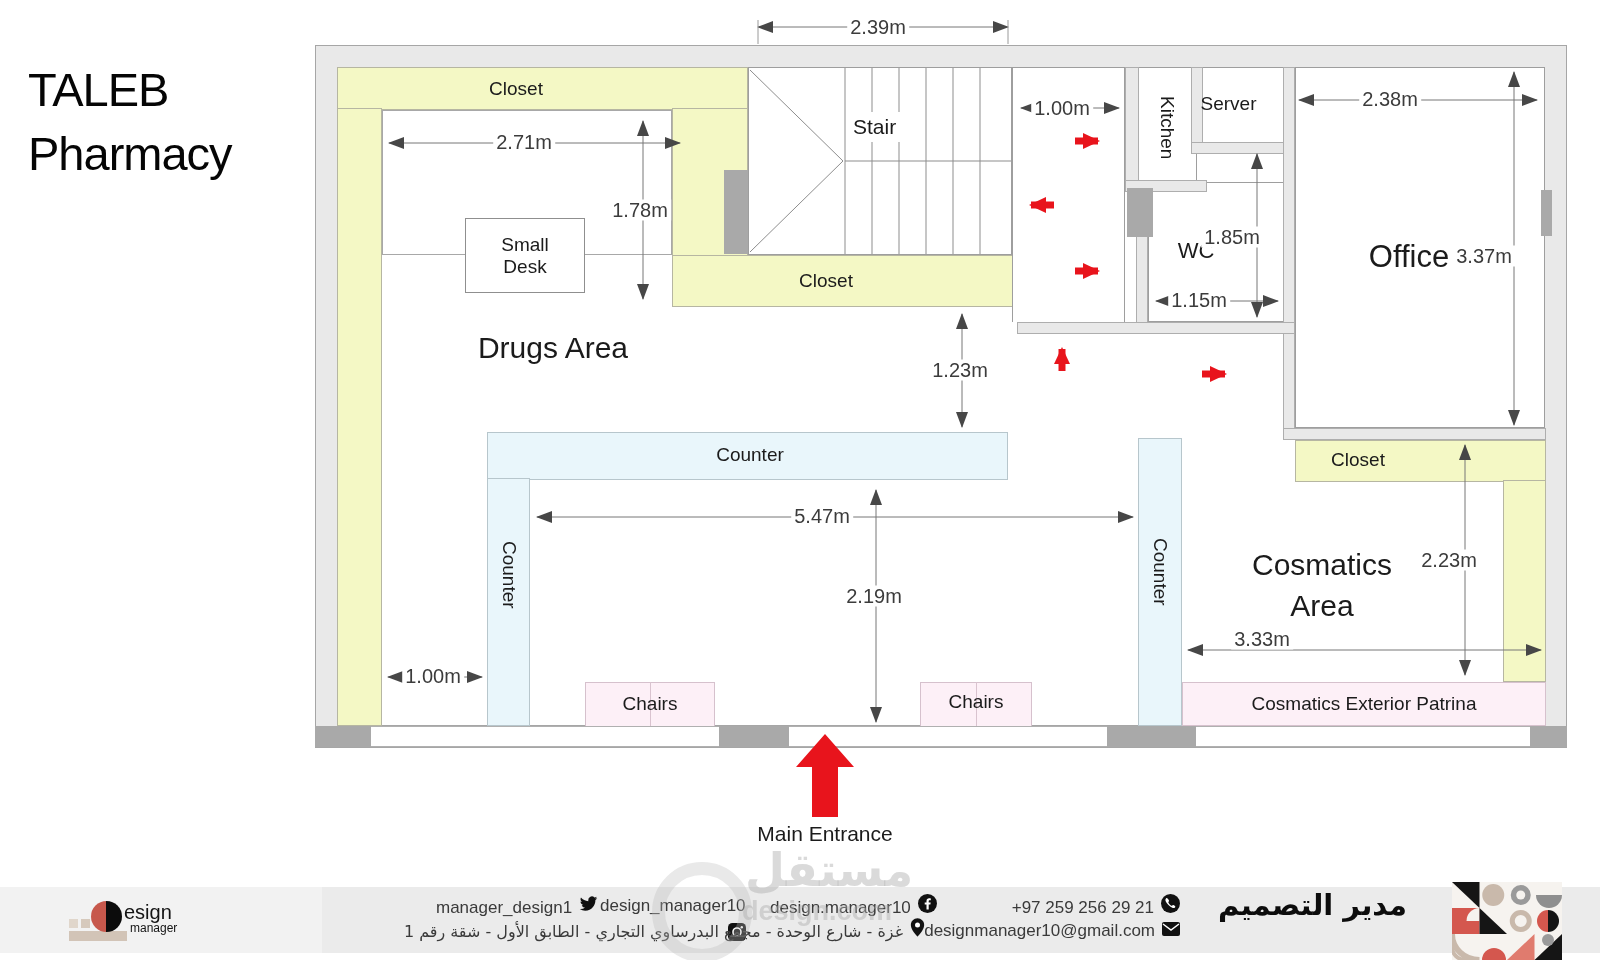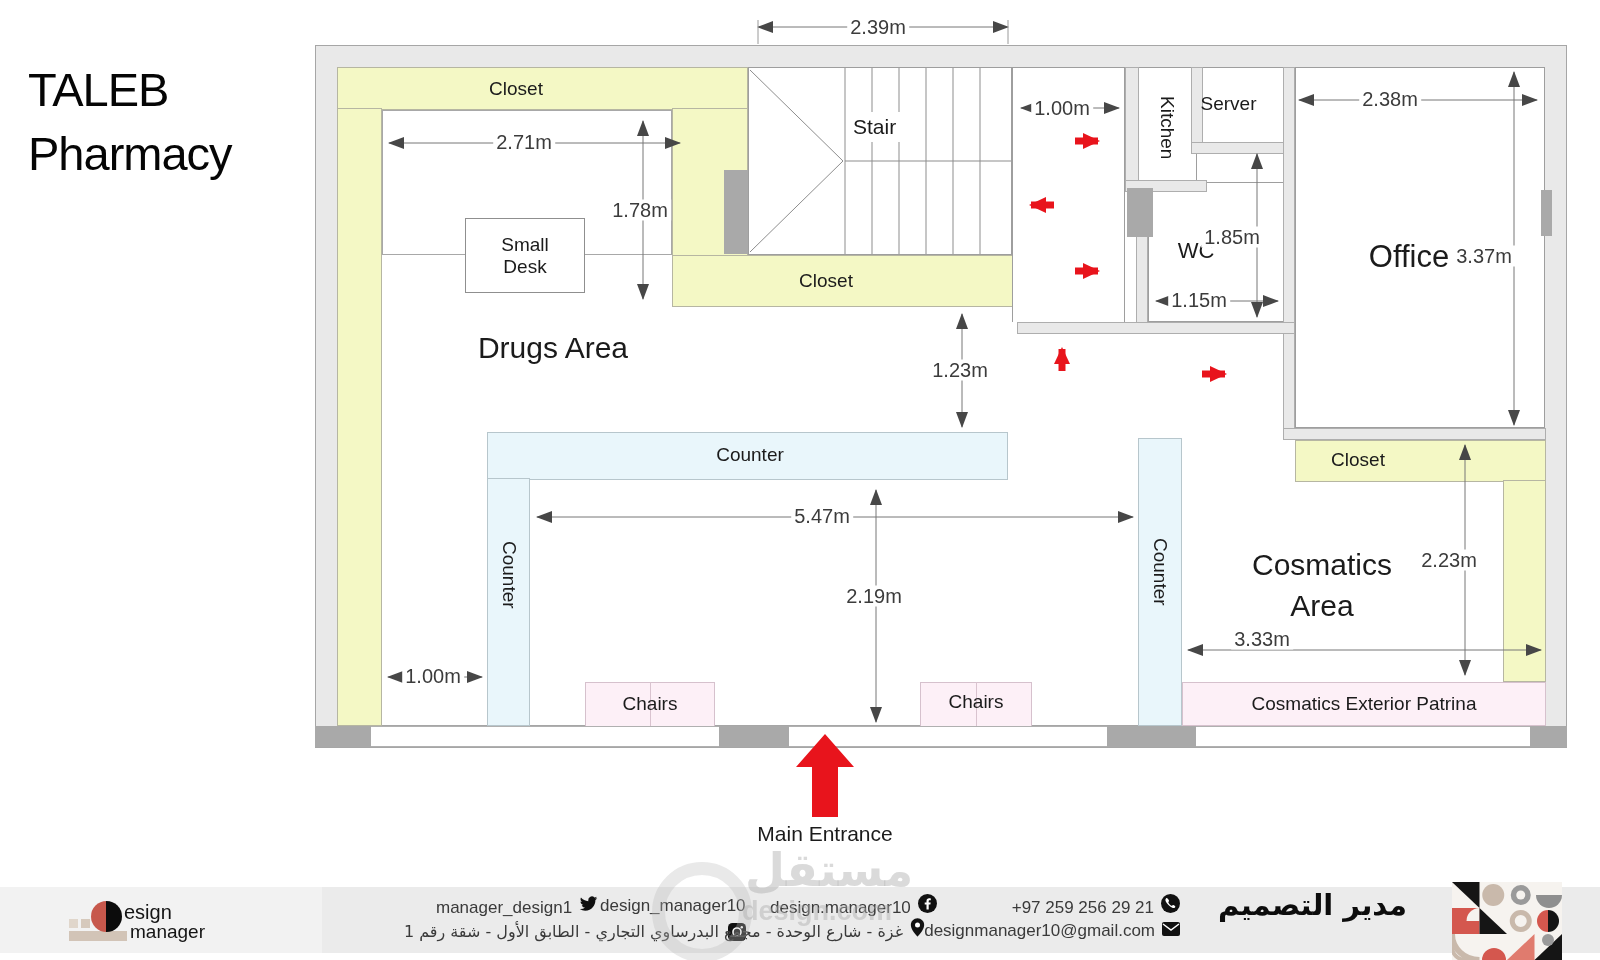--- a/index.html
+++ b/index.html
@@ -224,21 +224,21 @@
 
   <div class="abs" style="left:652px;top:862px;width:100px;height:100px;border:13px solid rgba(187,187,187,0.33);border-radius:50%;box-sizing:border-box;z-index:9;"></div>
   <div class="wm arfont" style="left:745px;top:843px;font-size:46px;"><span>مستقل</span></div>
   <div class="wm" style="left:742px;top:896px;font-size:27px;"><span>design.com</span></div>
 
   <div class="logo-part" style="left:69px;top:919px;width:9px;height:9px;background:#e0d6cb;"></div>
   <div class="logo-part" style="left:81px;top:919px;width:9px;height:9px;background:#d6c9bc;"></div>
   <div class="logo-part" style="left:69px;top:931px;width:58px;height:10px;background:#d2c4b7;"></div>
   <div class="logo-part" style="left:91px;top:901px;width:31px;height:31px;border-radius:50%;background:linear-gradient(90deg,#c7584c 50%,#0c0c0c 50%);"></div>
   <div class="logo-part" style="left:124px;top:901px;font-size:20px;font-weight:500;color:#141414;"><span>esign</span></div>
-  <div class="logo-part" style="left:130px;top:921px;font-size:19px;font-weight:500;color:#141414;"><span>manager</span></div>
+  <div class="logo-part" style="left:130px;top:921px;font-size:12px;font-weight:500;color:#141414;"><span>manager</span></div>
 
   <div class="fgroup" style="left:436px;top:896px;">
     <span class="txt">manager_design1</span>
     <span>
       <svg width="19" height="19" viewBox="0 0 24 24">
           <path fill="#111" d="M23 5.1c-.8.4-1.7.6-2.6.8.9-.6 1.6-1.4 2-2.5-.9.5-1.9.9-2.9 1.1A4.5 4.5 0 0 0 11.7 8c0 .4 0 .7.1 1-3.8-.2-7.1-2-9.3-4.7A4.6 4.6 0 0 0 3.9 10c-.7 0-1.4-.2-2-.5v.1c0 2.2 1.5 4 3.6 4.4-.4.1-.8.2-1.2.2-.3 0-.6 0-.8-.1.6 1.8 2.2 3.1 4.2 3.1a9 9 0 0 1-5.6 1.9H1a12.7 12.7 0 0 0 6.9 2c8.3 0 12.8-6.9 12.8-12.8v-.6c.9-.6 1.6-1.4 2.3-2.6z"></path>
         </svg>
     </span>
   </div>
   <div class="fgroup" style="left:600px;top:896px;flex-direction:column;">

